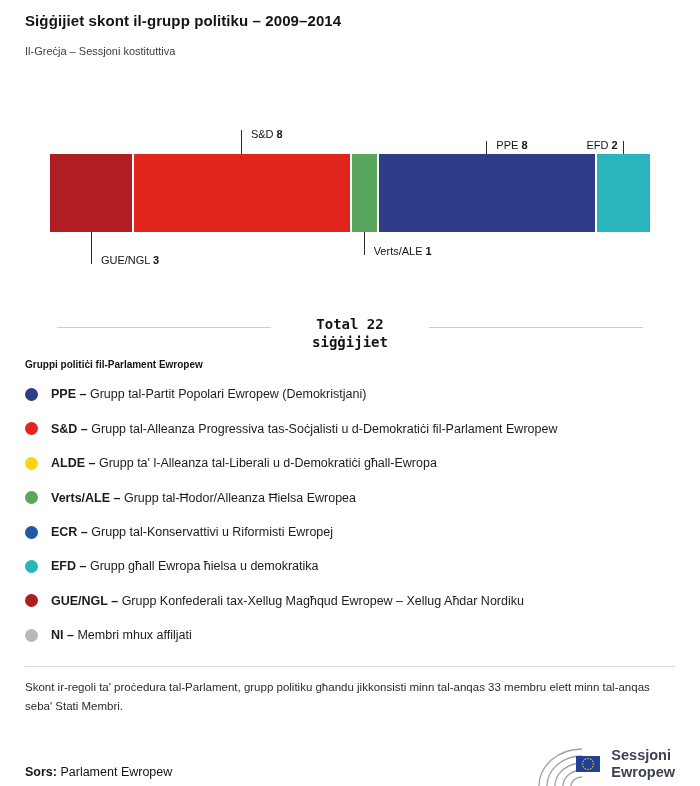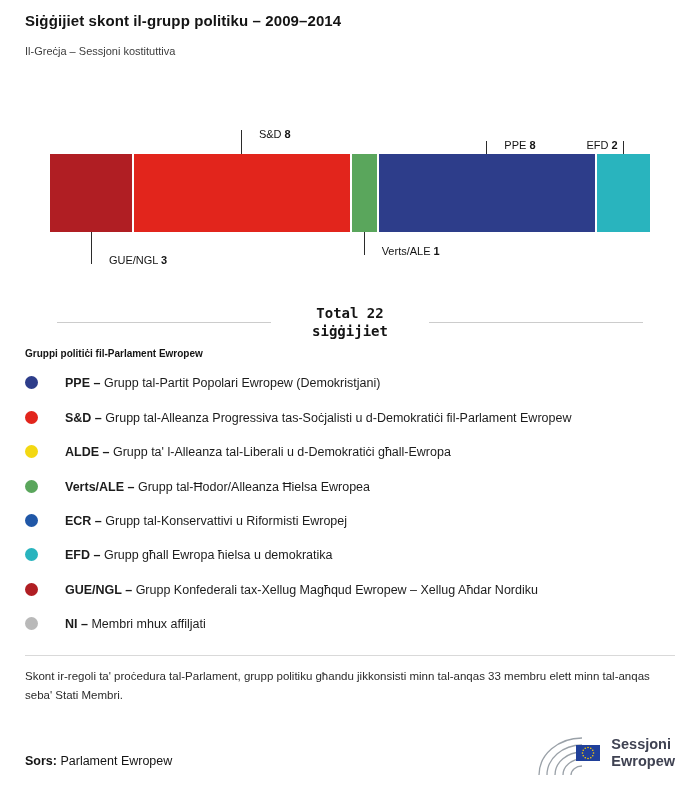--- a/index.html
+++ b/index.html
@@ -15,38 +15,38 @@
 
   
   .chart { position: relative; height: 170px; margin: 63px 25px 0; }
   .bar { position: absolute; top: 34px; left: 0; right: 0; height: 78px; display: flex; }
   .seg { height: 100%; }
   .seg:not(:first-child) { border-left: 2px solid #ffffff; }
   .seg-label { position: absolute; width: 0; }
   .seg-label::before { content: ''; position: absolute; left: 0; top: 0; bottom: 0; width: 1px; background: #2b2b2b; }
   .seg-label.above { bottom: 136px; }
   .seg-label.below { top: 112px; }
-  .seg-label-text { position: absolute; left: 18px; white-space: nowrap; font-size: 11px; color: #141414; }
+  .seg-label-text { position: absolute; left: 10px; white-space: nowrap; font-size: 11px; color: #141414; }
   .seg-label.above .seg-label-text { top: -2px; }
   .seg-label.below .seg-label-text { bottom: -2px; }
   .seg-label.right .seg-label-text { left: auto; right: 5px; }
   .seg-label-text b { font-weight: bold; }
 
   
   .total-row { display: flex; align-items: center; margin: 14px 32px 0; }
   .rule { flex: 1; height: 1px; background: #cccccc; }
   .total-text {
     width: 158px; text-align: center; font-family: "DejaVu Sans Mono", monospace;
-    font-weight: bold; font-size: 14px; line-height: 1.3; color: #141414;
+    font-weight: bold; font-size: 14px; line-height: 1.3; color: #141414; margin-top: 11px;
   }
 
   
   .legend-heading { font-size: 10px; font-weight: bold; color: #141414; margin-top: 8px; }
   .legend { margin-top: 17px; }
-  .legend-item { display: flex; margin-bottom: 20px; gap: 14px; }
+  .legend-item { display: flex; align-items: center; margin-bottom: 20px; }
   .dot { width: 13px; height: 13px; border-radius: 50%; flex-shrink: 0; margin-right: 13px; }
   .legend-text { font-size: 12.5px; color: #1c1c1c; line-height: 1.15; white-space: nowrap; }
   .legend-text b { font-weight: bold; }
 
   
   .divider { border: none; border-top: 1px solid #d9d9d9; margin: 24px 0 0; }
   .note { font-size: 11.5px; line-height: 1.6; color: #2b2b2b; margin-top: 11px; }
   .bottom { display: flex; justify-content: space-between; align-items: flex-end; margin-top: 26px; }
   .source { font-size: 12.5px; color: #141414; margin-bottom: 8px; }
   .source .b { font-weight: bold; }

